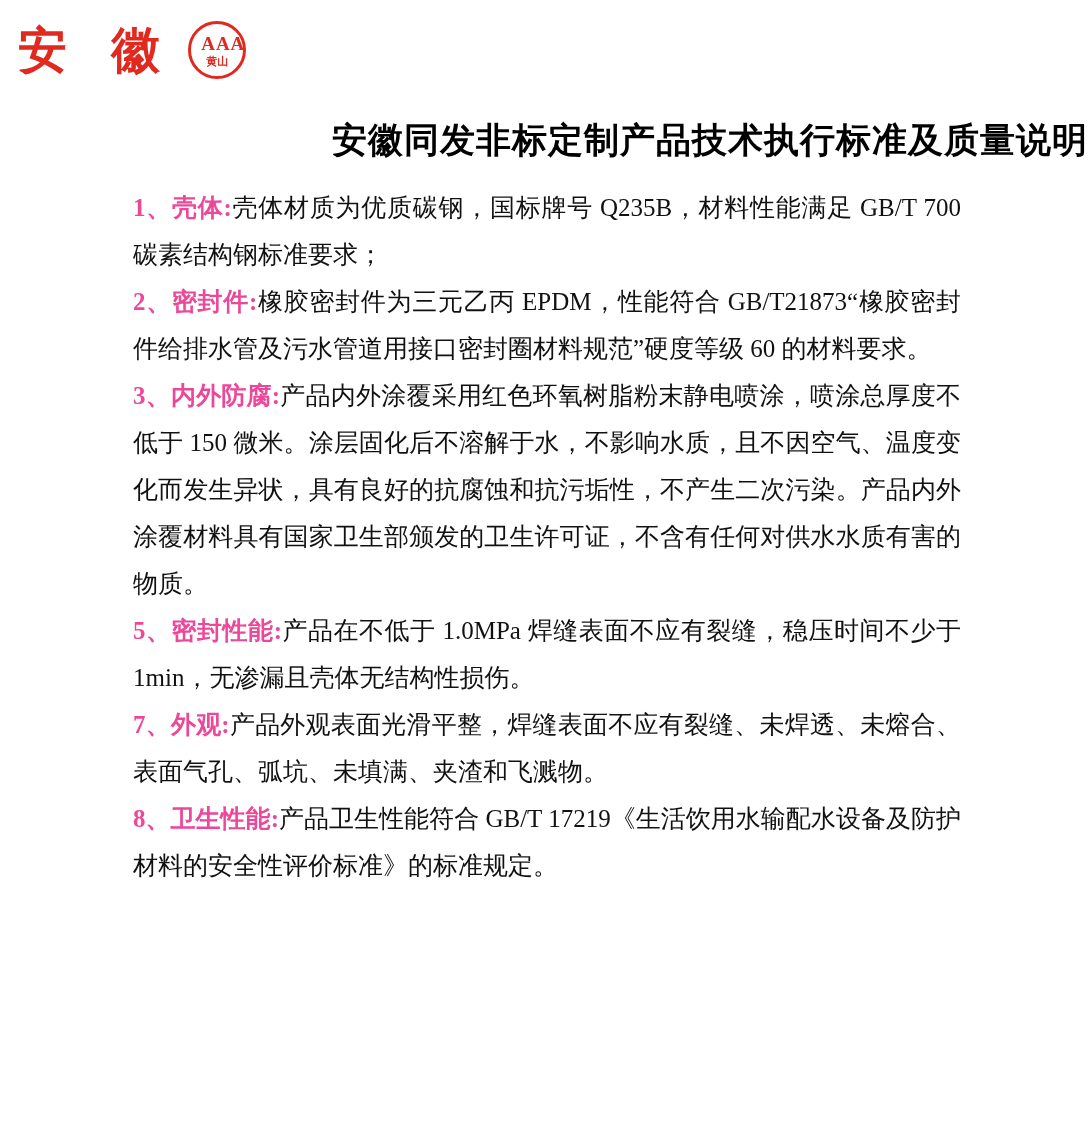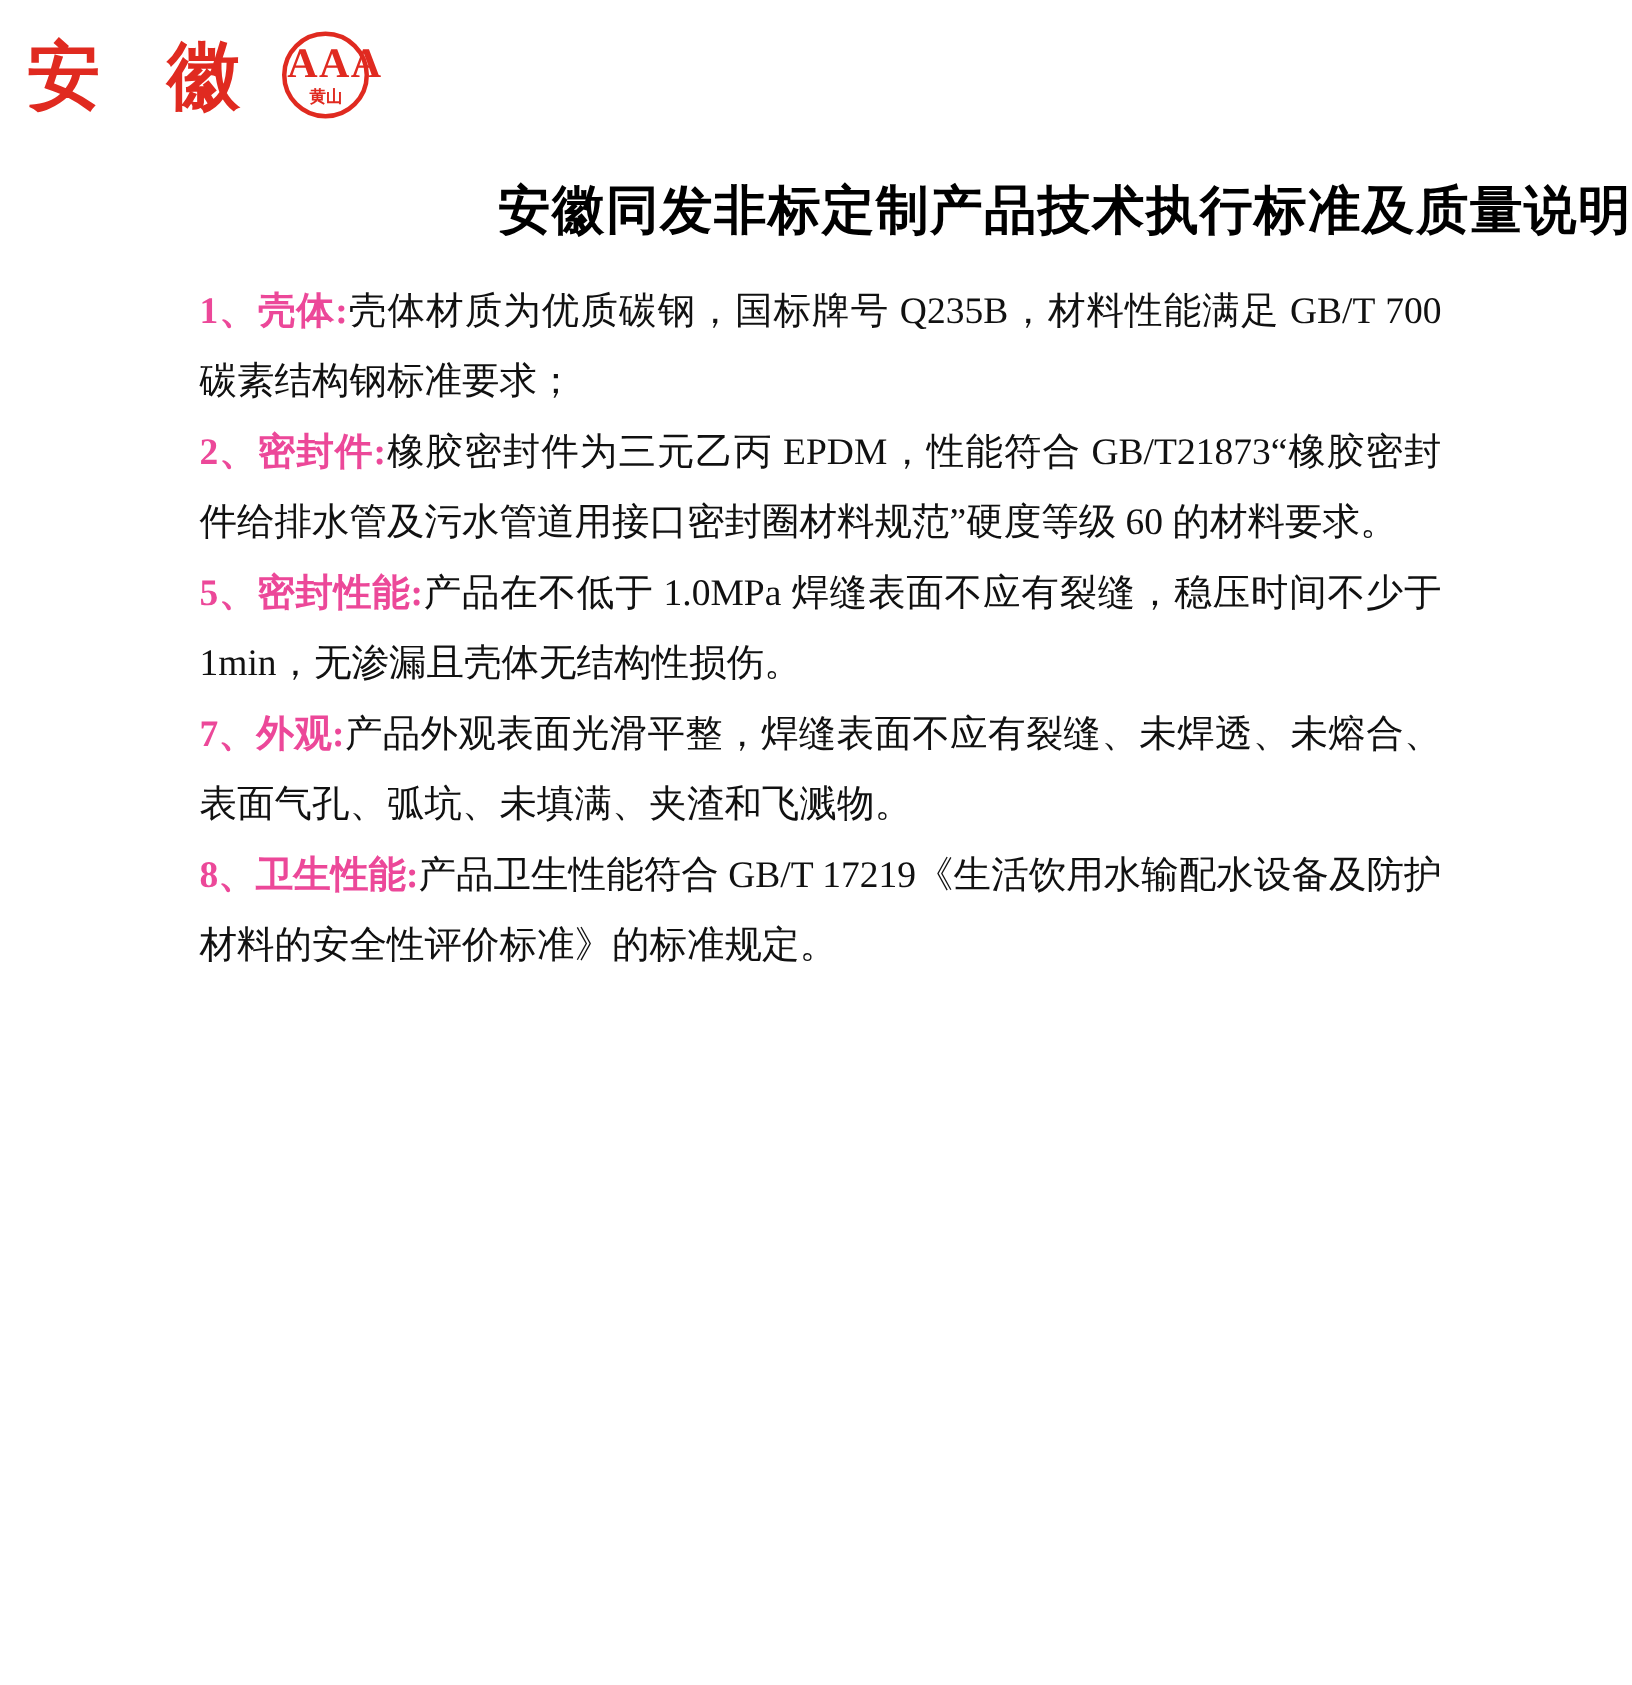--- a/index.html
+++ b/index.html
@@ -38,21 +38,21 @@
     border: 3px solid;
     border-radius: 50%;
     display: flex;
     flex-direction: column;
     align-items: center;
     justify-content: center;
     line-height: 1;
     flex: 0 0 auto;
   }
   .badge-aaa {
-    font-size: 28px;
+    font-size: 19px;
     font-weight: bold;
     letter-spacing: 1px;
     font-family: "Liberation Serif", serif;
     margin-left: 12px;
   }
   .badge-hs {
     font-size: 11px;
     margin-top: 3px;
     font-weight: bold;
     white-space: nowrap;
@@ -109,20 +109,23 @@
   <div class="content">
 
     <p class="para">
       <span class="label">1、壳体:</span><span>壳体材质为优质碳钢，国标牌号 Q235B，材料性能满足 GB/T 700 碳素结构钢标准要求；</span>
     </p>
 
     <p class="para">
       <span class="label">2、密封件:</span><span>橡胶密封件为三元乙丙 EPDM，性能符合 GB/T21873“橡胶密封件给排水管及污水管道用接口密封圈材料规范”硬度等级 60 的材料要求。</span>
     </p>
 
+    <p class="para">
+      <span class="label">3、内外防腐:</span><span>产品内外涂覆采用红色环氧树脂粉末静电喷涂，喷涂总厚度不低于 150 微米。涂层固化后不溶解于水，不影响水质，且不因空气、温度变化而发生异状，具有良好的抗腐蚀和抗污垢性，不产生二次污染。产品内外涂覆材料具有国家卫生部颁发的卫生许可证，不含有任何对供水水质有害的物质。</span>
+    </p>
 
 
     <p class="para">
       <span class="label">5、密封性能:</span><span>产品在不低于 1.0MPa 焊缝表面不应有裂缝，稳压时间不少于 1min，无渗漏且壳体无结构性损伤。</span>
     </p>
 
 
     <p class="para">
       <span class="label">7、外观:</span><span>产品外观表面光滑平整，焊缝表面不应有裂缝、未焊透、未熔合、表面气孔、弧坑、未填满、夹渣和飞溅物。</span>
     </p>

